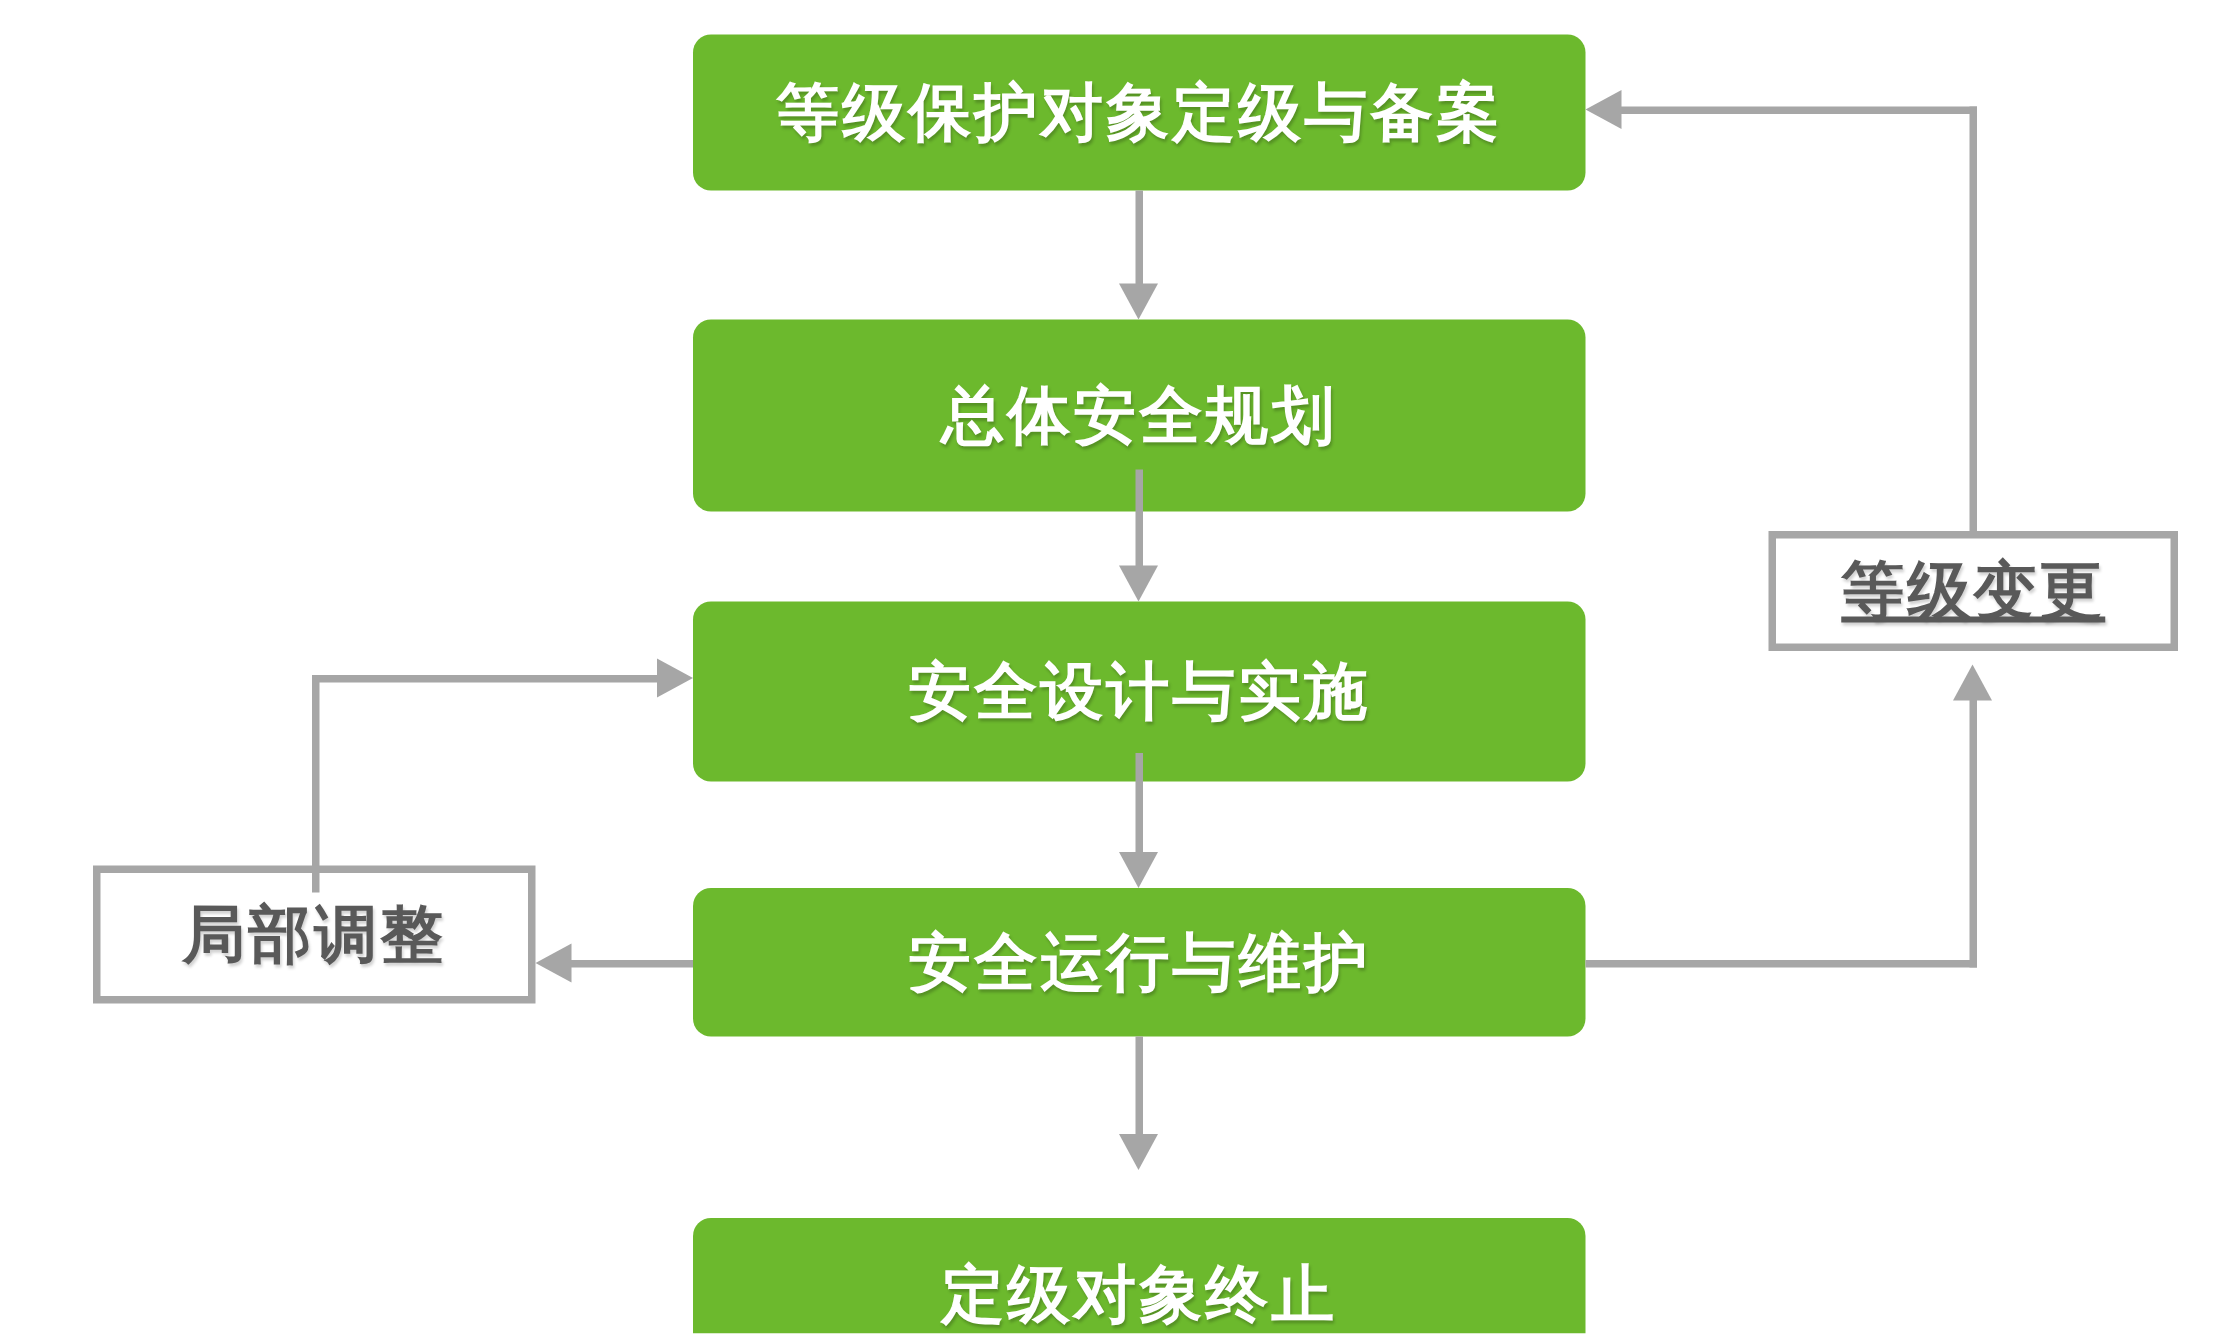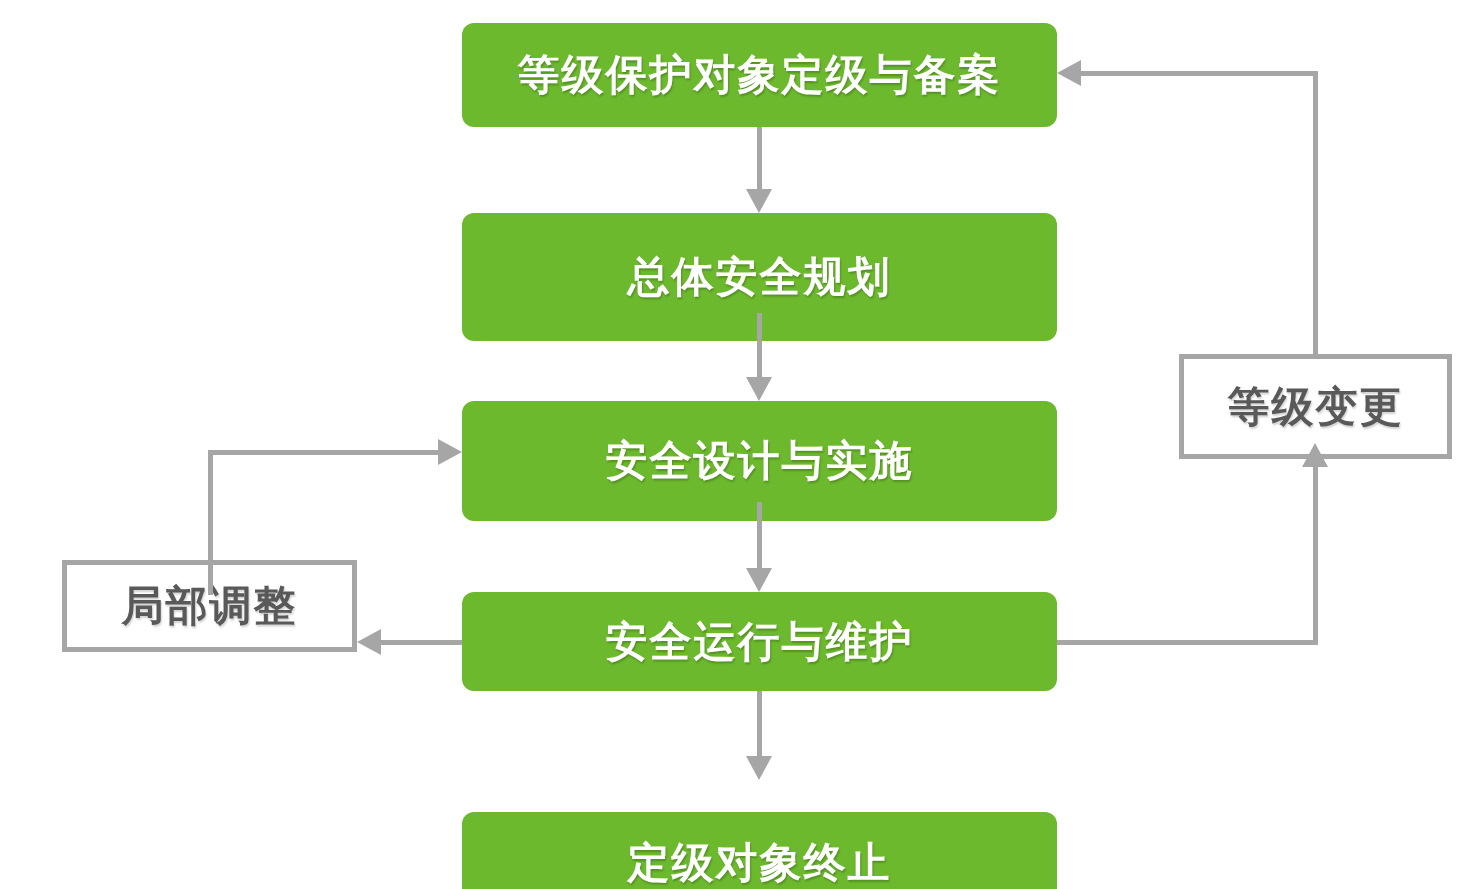--- a/index.html
+++ b/index.html
@@ -53,22 +53,22 @@
     color: var(--side-text);
     display: flex;
     align-items: center;
     justify-content: center;
     font-size: 42px;
     font-weight: bold;
     letter-spacing: 2px;
     text-shadow: 1px 2px 2px rgba(0,0,0,0.18);
     white-space: nowrap;
   }
-  #node-partial-adjustment { left: 62px;   top: 560px; width: 295px; height: 92px; }
-  #node-level-change       { left: 1179px; top: 354px; width: 273px; height: 105px; }
+  #node-partial-adjustment { left: 62px;   top: 577px; width: 295px; height: 92px; }
+  #node-level-change       { left: 1179px; top: 354px; width: 273px; height: 80px; text-decoration: underline; }
 
   
   .line { position: absolute; background: var(--connector); }
 
   
   #ln-s1-s2 { left: 757px; top: 127px; width: 5px; height: 66px; }
   #ln-s2-s3 { left: 757px; top: 313px; width: 5px; height: 68px; }
   #ln-s3-s4 { left: 757px; top: 502px; width: 5px; height: 70px; }
   #ln-s4-s5 { left: 757px; top: 691px; width: 5px; height: 69px; }
 

